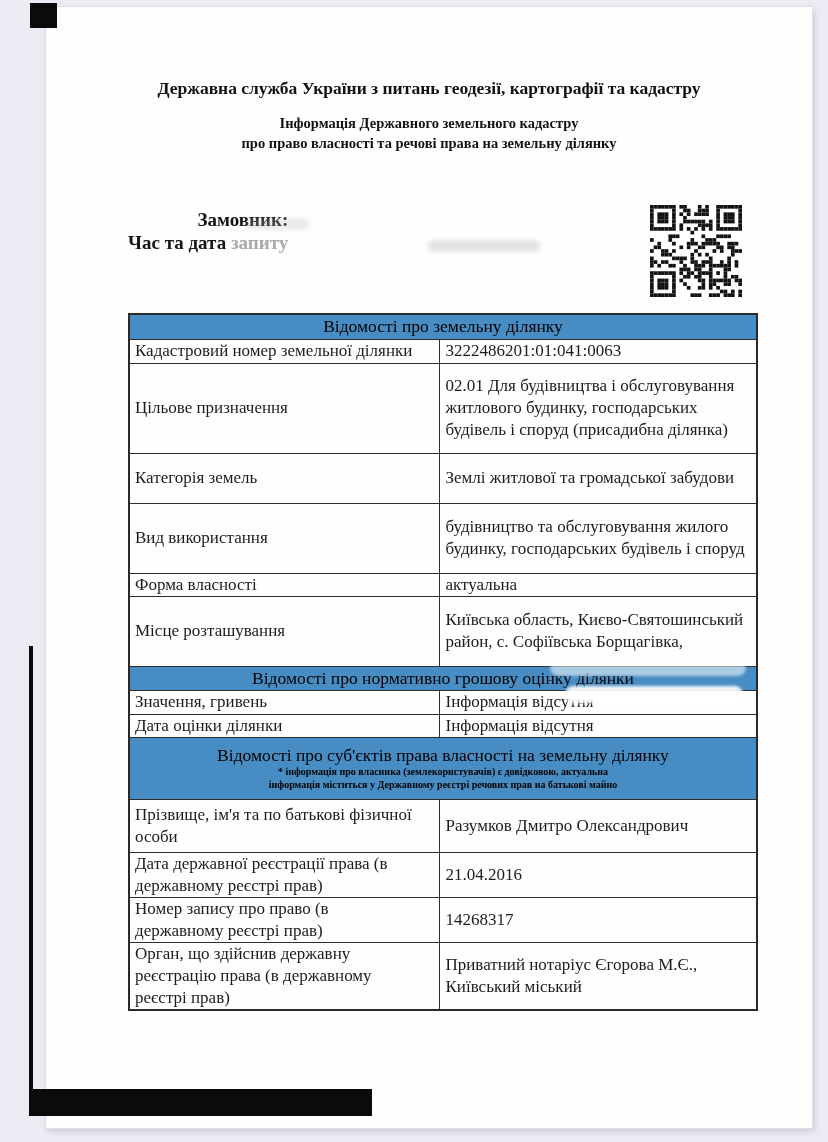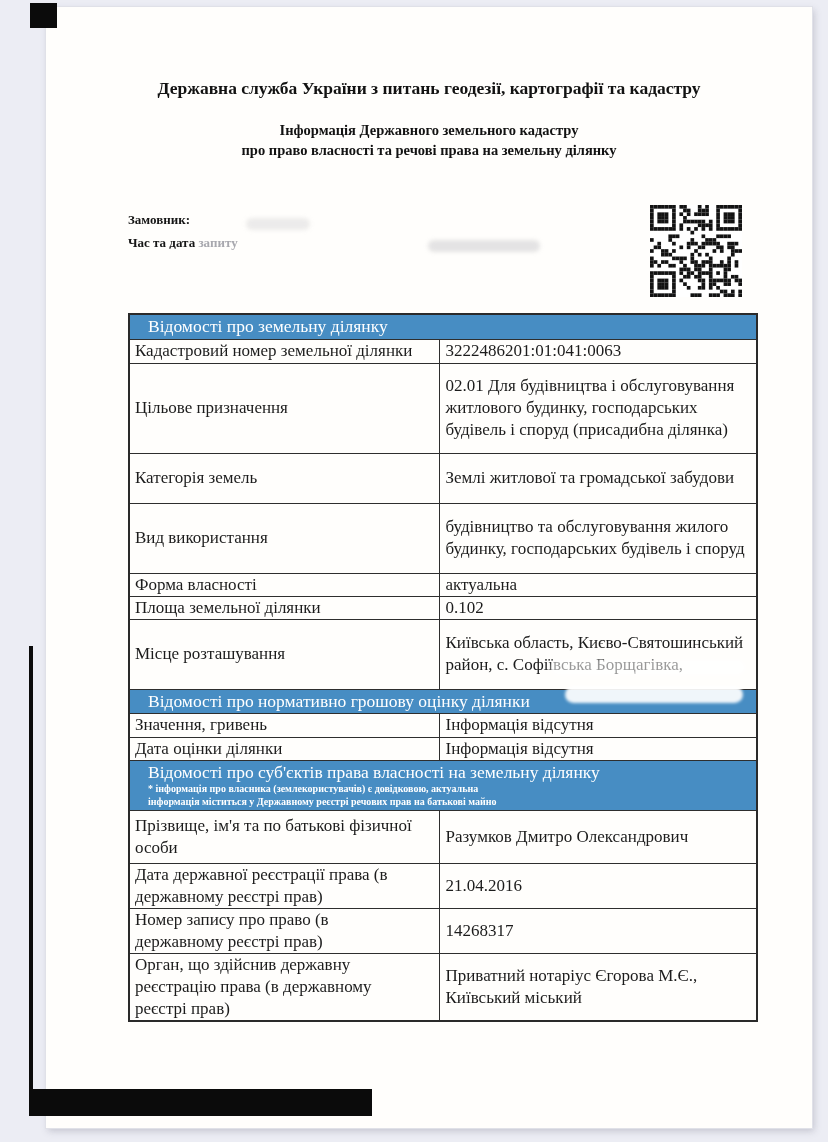--- a/index.html
+++ b/index.html
@@ -2,34 +2,34 @@
 <html lang="uk"><head>
 <meta charset="utf-8">
 <style>
   html,body{margin:0;padding:0;width:828px;height:1142px;overflow:hidden;}
   body{background:#ecedf4;font-family:"Liberation Serif","DejaVu Serif",serif;}
   .stage{position:absolute;left:0;top:0;width:828px;height:1142px;}
   .sheet{position:absolute;left:46px;top:7px;width:766px;height:1121px;background:#fffefc;
          box-shadow:0 0 0 1px #e0e1e8, 2px 3px 7px rgba(90,90,110,.28);}
   .doc-title{position:absolute;left:0;top:71px;width:100%;text-align:center;
              font-size:17.5px;font-weight:bold;color:#121212;}
-  .doc-sub{position:absolute;left:0;top:114px;width:100%;text-align:center;
+  .doc-sub{position:absolute;left:0;top:107px;width:100%;text-align:center;
            font-size:14.5px;font-weight:bold;line-height:19.5px;color:#121212;}
-  .req{position:absolute;left:82px;top:202px;font-size:13px;font-weight:bold;
-       line-height:22.5px;color:#161616;}
+  .req{position:absolute;left:82px;top:202px;font-size:19px;font-weight:bold;
+       line-height:22.5px;color:#161616;text-align:right;}
   .faded{color:#a8a8ae;filter:blur(0.7px);}
   .qr{position:absolute;left:604px;top:198px;width:92px;height:92px;}
   table.cad{position:absolute;left:82px;top:306px;width:628px;border-collapse:collapse;
             table-layout:fixed;font-size:17px;line-height:22px;color:#1c1c1c;
             border:2px solid #2a2a2a;}
   col.c1{width:310px;} col.c2{width:318px;}
   .cad td{border:1px solid #2e2e2e;}
   td.lab{padding:0 24px 0 5px;vertical-align:middle;margin-left:31px;}
   td.val{padding:0 8px 0 6px;vertical-align:middle;}
-  td.sec{background:#478dc3;color:#ffffff;vertical-align:middle;padding:1px 18px;}
+  td.sec{background:#478dc3;text-align:center;color:#000000;vertical-align:middle;padding:1px 18px;}
   .sec-t{font-size:17.5px;line-height:21px;}
   .sec-n{font-size:10px;line-height:12.5px;font-weight:bold;}
   .smudge{position:absolute;border-radius:9px;pointer-events:none;}
   #sm-address{left:504px;top:652px;width:196px;height:17px;background:rgba(255,255,255,.55);filter:blur(1.5px);}
   #sm-header2{left:519px;top:679px;width:178px;height:17px;background:rgba(255,255,255,.92);filter:blur(1.5px);}
   #sm-customer{left:200px;top:211px;width:64px;height:12px;background:rgba(185,185,192,.28);filter:blur(2px);}
   #sm-request{left:382px;top:233px;width:112px;height:12px;background:rgba(170,170,176,.32);filter:blur(2px);}
   .mark{position:absolute;background:#0b0b0b;}
   #mk-sq{left:30px;top:3px;width:27px;height:25px;}
   #mk-line{left:29px;top:646px;width:4px;height:446px;}
@@ -366,42 +366,38 @@
             <td class="val">Землі житлової та громадської забудови</td>
           </tr>
           <tr style="height: 70px;">
             <td class="lab">Вид використання</td>
             <td class="val">будівництво та обслуговування жилого будинку, господарських будівель і споруд</td>
           </tr>
           <tr style="height: 23px;">
             <td class="lab">Форма власності</td>
             <td class="val">актуальна</td>
           </tr>
-          <tr style="height: 23px;">
-            <td class="lab">Площа земельної ділянки</td>
-            <td class="val">0.102</td>
-          </tr>
           <tr style="height: 70px;">
             <td class="lab">Місце розташування</td>
             <td class="val">Київська область, Києво-Святошинський район, с. Софіївська Борщагівка,</td>
           </tr>
           <tr style="height: 23px;">
             <td colspan="2" class="sec">
               <div class="sec-t">Відомості про нормативно грошову оцінку ділянки</div>
             </td>
           </tr>
           <tr style="height: 24px;">
             <td class="lab">Значення, гривень</td>
             <td class="val">Інформація відсутня</td>
           </tr>
           <tr style="height: 23px;">
             <td class="lab">Дата оцінки ділянки</td>
             <td class="val">Інформація відсутня</td>
           </tr>
-          <tr style="height: 50px;">
+          <tr style="height: 62px;">
             <td colspan="2" class="sec">
               <div class="sec-t">Відомості про суб'єктів права власності на земельну ділянку</div>
               <div class="sec-n">* інформація про власника (землекористувачів) є довідковою, актуальна</div>
               <div class="sec-n">інформація міститься у Державному реєстрі речових прав на батькові майно</div>
             </td>
           </tr>
           <tr style="height: 53px;">
             <td class="lab">Прізвище, ім'я та по батькові фізичної особи</td>
             <td class="val">Разумков Дмитро Олександрович</td>
           </tr>

